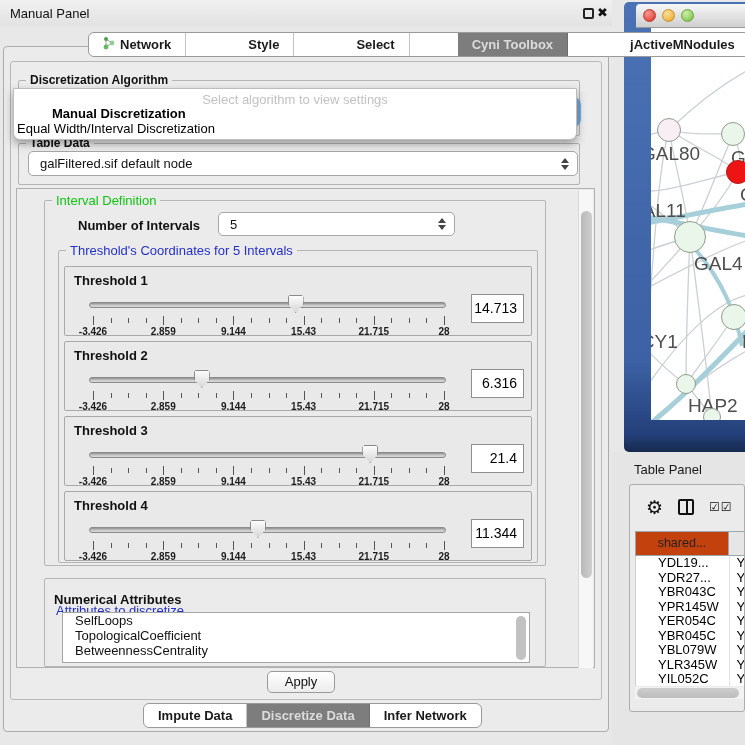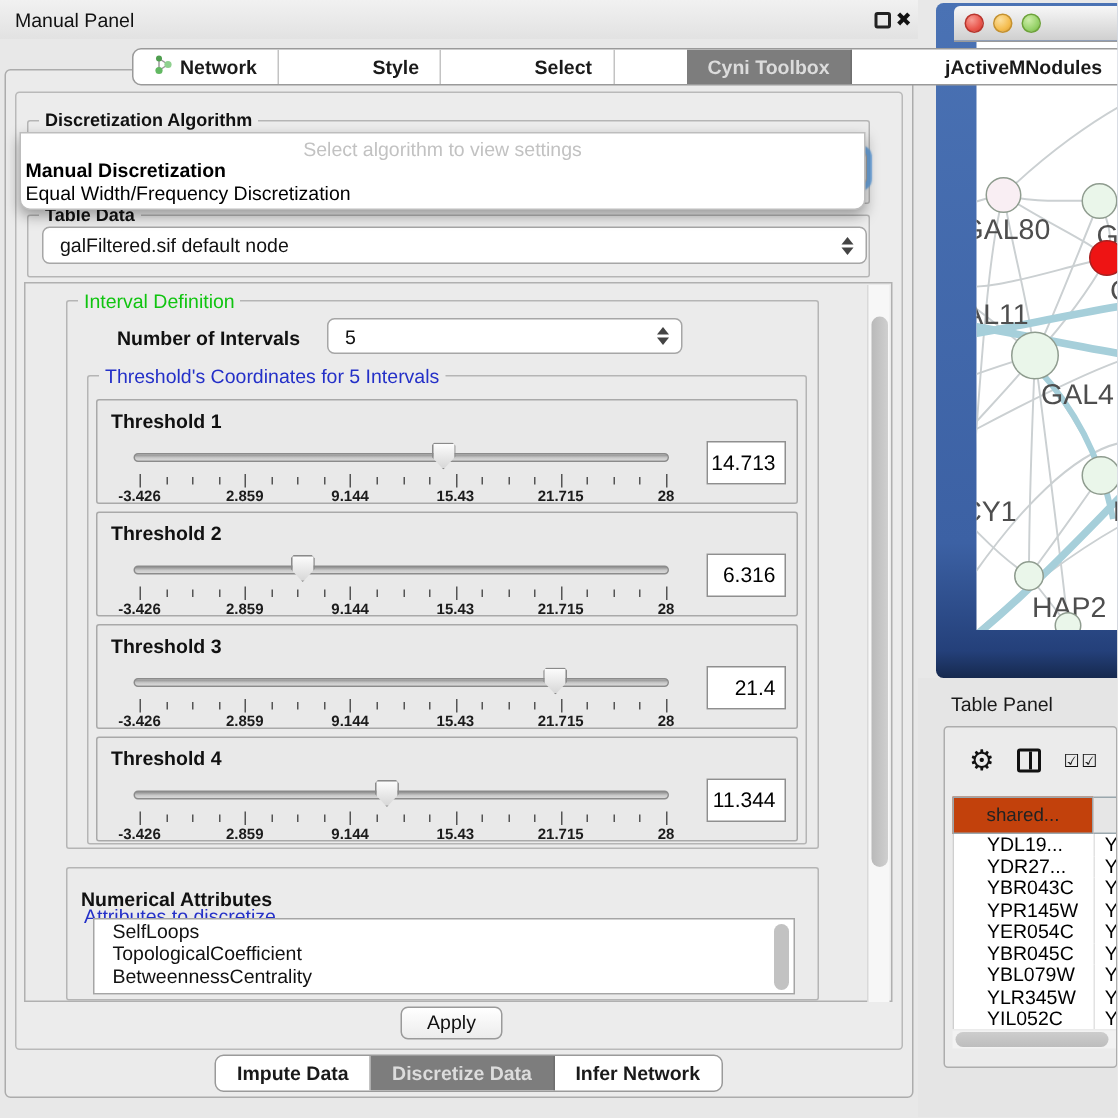--- a/index.html
+++ b/index.html
@@ -48,21 +48,21 @@
   .combo .spin i.up { border-bottom:5px solid #444; }
   .combo .spin i.dn { border-top:5px solid #444; }
   .focus-ring { box-shadow:0 0 1px 3px rgba(90,155,220,.85); }
 
   
   .popup { position:absolute; left:13px; top:88px; width:564px; height:52px; background:#fff;
     border:1px solid #bdbdbd; border-radius:0 0 7px 7px; z-index:40;
     box-shadow:0 4px 9px rgba(0,0,0,.35); }
   .popup-hint { text-align:center; font-size:13px; color:#c2c2c2; padding-top:3px; height:17px; }
   .popup-item { font-size:13px; color:#000; padding-left:3px; height:15px; line-height:15px; }
-  .popup-item.bold { font-weight:bold; }
+  .popup-item.bold { font-weight:bold;margin-left:35px; }
 
   
   .scroll-panel { position:absolute; left:16px; top:188px; width:579px; height:480px;
     border:1px solid #b0b0b0; background:#ebebeb; }
   .vscroll { position:absolute; right:1px; top:1px; width:15px; height:478px; background:#f7f7f7;
     border-left:1px solid #d9d9d9; }
   .vscroll .thumb { position:absolute; left:2px; top:21px; width:11px; height:367px;
     background:linear-gradient(90deg,#b9b9b9,#cfcfcf); border-radius:6px; }
 
   .label-bold { position:absolute; font-size:13px; font-weight:bold; color:#111; }
@@ -187,21 +187,21 @@
     <span class="spin">
         <i class="up"></i>
         <i class="dn"></i>
       </span>
   </div>
 
   <div class="popup">
     <div class="popup-hint">Select algorithm to view settings</div>
     <div id="popup-items">
         <div class="popup-item bold">Manual Discretization</div>
-        <div class="popup-item">Equal Width/Frequency Discretization</div>
+        <div class="popup-item">Equal Width/Interval Discretization</div>
       </div>
   </div>
 
   <div class="group" style="left:18px; top:143px; width:562px; height:42px; z-index:5;">
     <span class="group-title">Table Data</span>
   </div>
   <div class="combo" style="left:28px; top:151px; width:550px; height:25px; z-index:6;">
     <span>galFiltered.sif default node</span>
     <span class="spin">
         <i class="up"></i>

